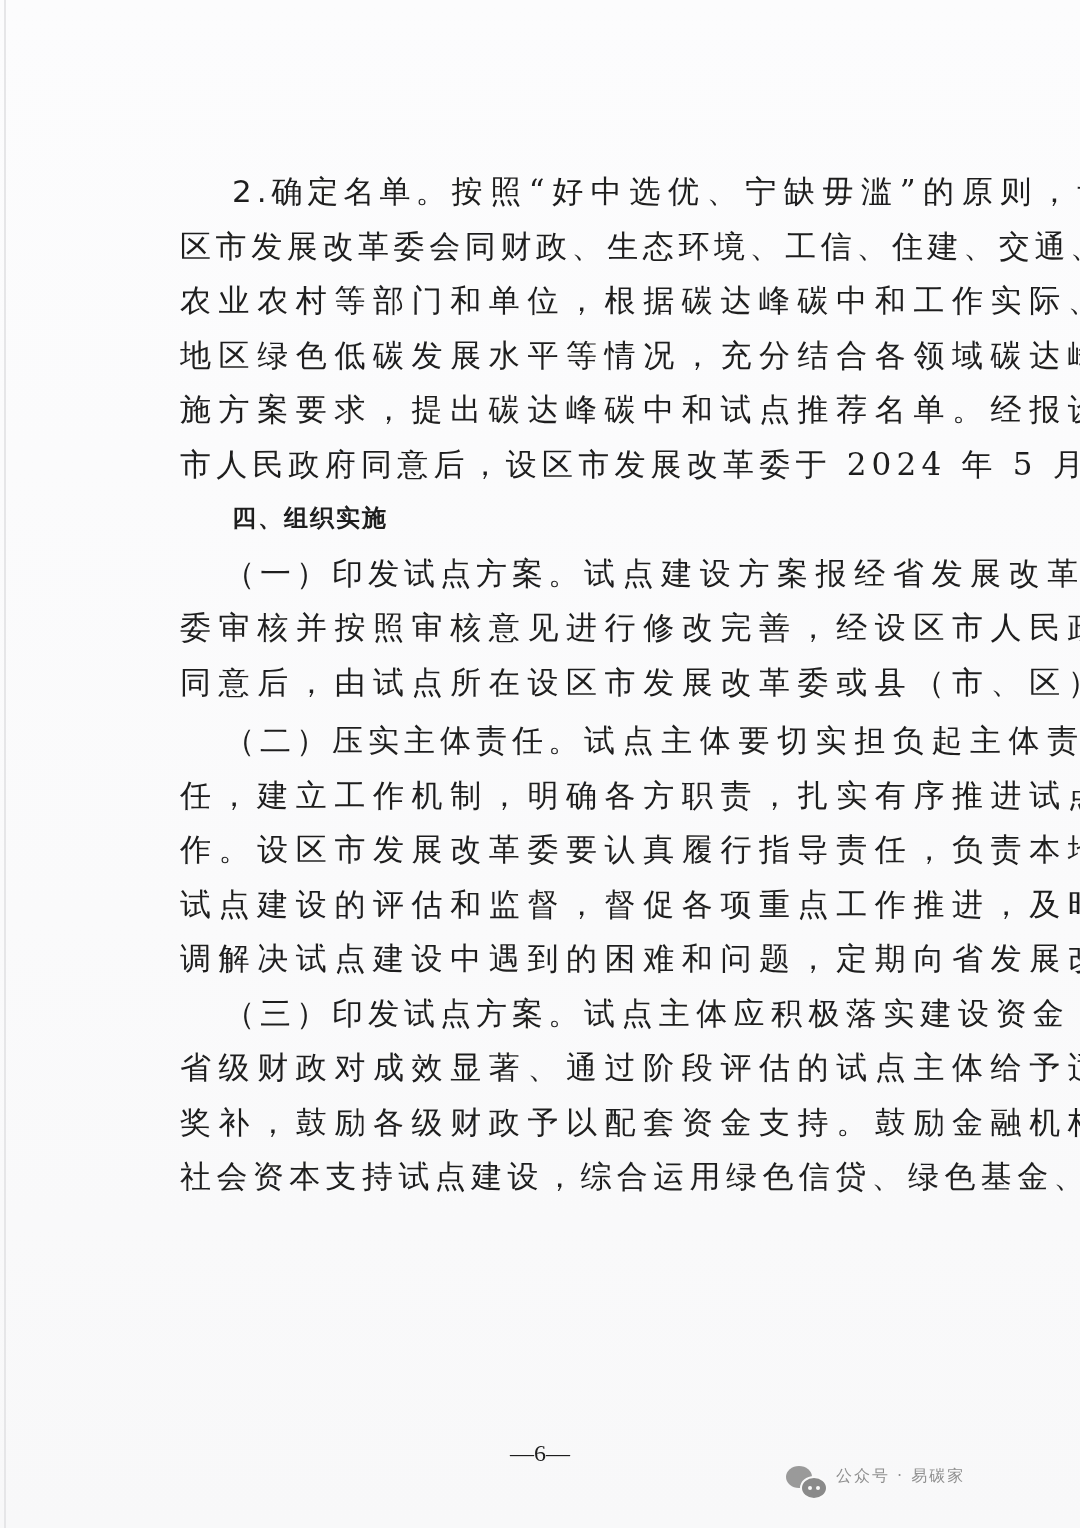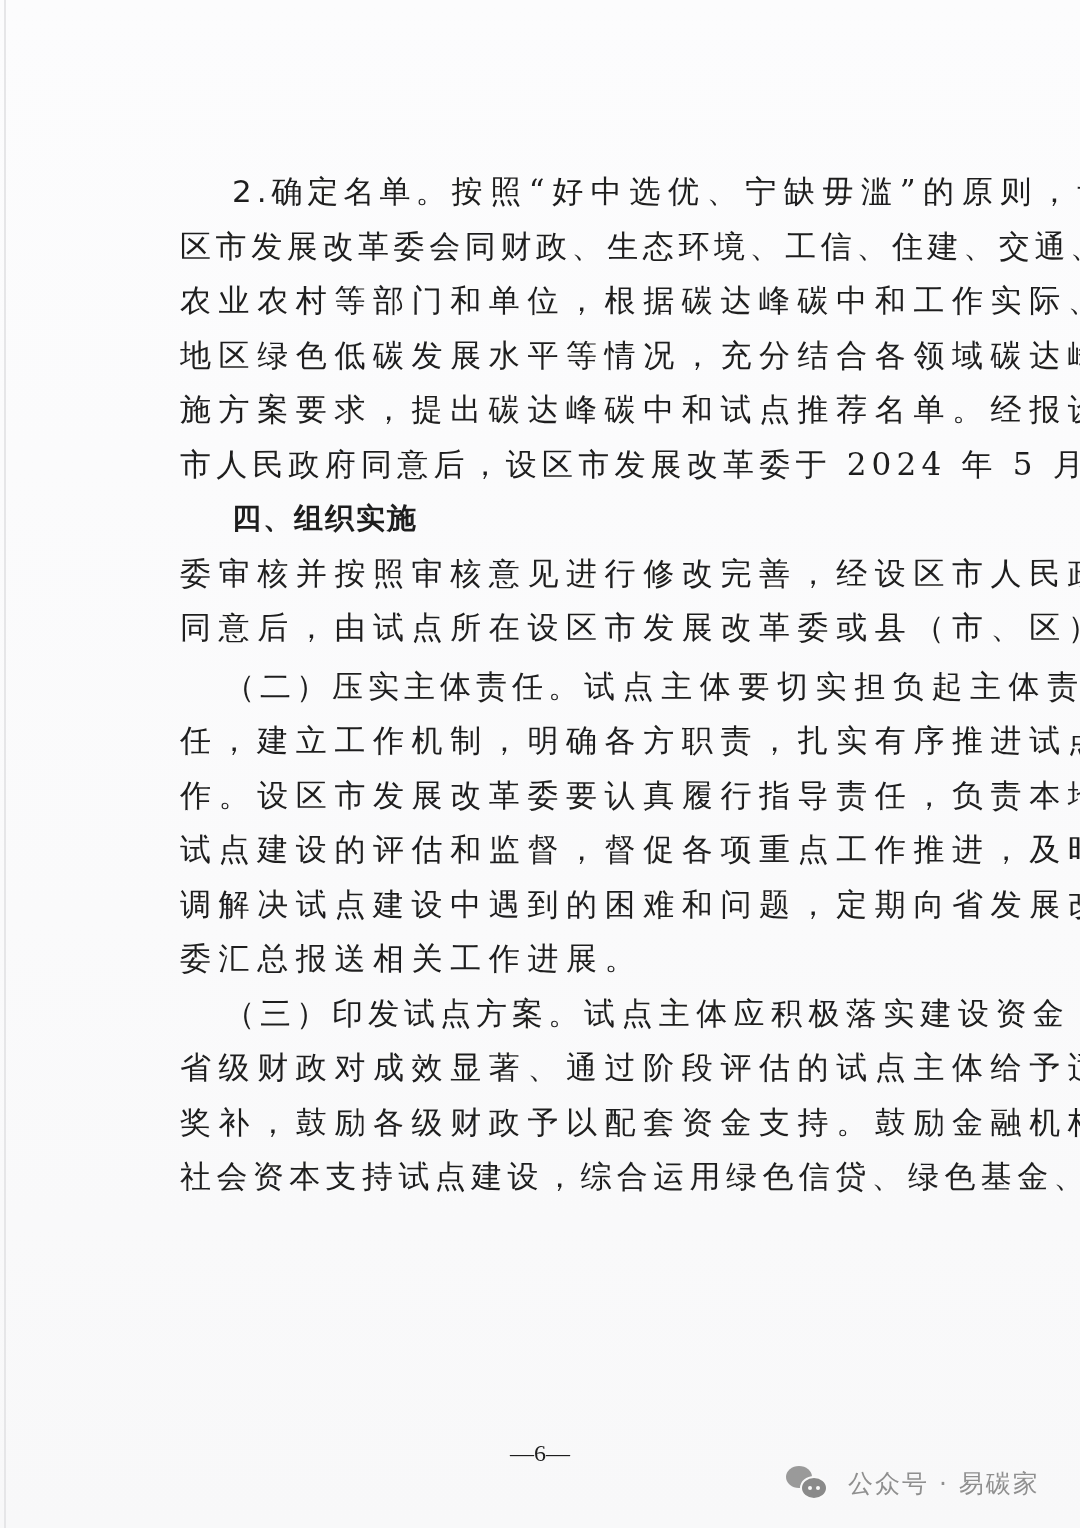--- a/index.html
+++ b/index.html
@@ -47,45 +47,45 @@
     .line.indent {
       padding-left: 52px;
     }
     .line.paren-indent {
       padding-left: 44px;
     }
     .heading {
       font-family: Liberation Sans, sans-serif;
       font-weight: bold;
       letter-spacing: 2px;
-      font-size: 29px;
+      font-size: 24px;
     }
     .lead {
       font-family: "DejaVu Sans", "Liberation Sans", sans-serif;
       font-weight: normal;
       letter-spacing: 5px;
     }
     .page-number {
       position: absolute;
       left: 510px;
       top: 1440px;
       font-size: 24px;
       font-family: "Liberation Serif", "DejaVu Serif", serif;
       color: #1e1e1e;
       letter-spacing: 0;
     }
     .watermark {
       position: absolute;
       left: 786px;
       top: 1466px;
       display: flex;
-      align-items: flex-end;
-      gap: 20px;
+      align-items: flex-start;
+      gap: 8px;
       font-family: "DejaVu Sans", "Liberation Sans", sans-serif;
-      font-size: 25px;
+      font-size: 16px;
       color: #8f8f8f;
       letter-spacing: 2px;
     }
     .wechat-icon {
       width: 42px;
       height: 34px;
       position: relative;
     }
     .bubble-a {
       position: absolute;
@@ -130,31 +130,33 @@
       <span class="lead">2.确定名单。</span><span>按照“好中选优、宁缺毋滥”的原则，设</span>
     </div>
     <div class="line" style="letter-spacing:4.6px;">区市发展改革委会同财政、生态环境、工信、住建、交通、</div>
     <div class="line">农业农村等部门和单位，根据碳达峰碳中和工作实际、本</div>
     <div class="line">地区绿色低碳发展水平等情况，充分结合各领域碳达峰实</div>
     <div class="line">施方案要求，提出碳达峰碳中和试点推荐名单。经报设区</div>
     <div class="line" style="letter-spacing:5.2px;">市人民政府同意后，设区市发展改革委于 2024 年 5 月 31 日</div>
 
     <div class="line indent heading">四、组织实施</div>
 
+    <div class="line paren-indent">
+      <span class="lead">（一）印发试点方案。</span><span>试点建设方案报经省发展改革</span>
+    </div>
     <div class="line">委审核并按照审核意见进行修改完善，经设区市人民政府</div>
     <div class="line">同意后，由试点所在设区市发展改革委或县（市、区）人</div>
 
     <div class="line paren-indent" style="margin-top:4px;">
       <span class="lead">（二）压实主体责任。</span><span>试点主体要切实担负起主体责</span>
     </div>
     <div class="line">任，建立工作机制，明确各方职责，扎实有序推进试点工</div>
     <div class="line">作。设区市发展改革委要认真履行指导责任，负责本地区</div>
     <div class="line">试点建设的评估和监督，督促各项重点工作推进，及时协</div>
     <div class="line">调解决试点建设中遇到的困难和问题，定期向省发展改革</div>
-    <div class="line">委汇总报送相关工作进展。</div>
 
     <div class="line paren-indent" style="letter-spacing:6.4px;">
       <span class="lead">（三）印发试点方案。</span><span>试点主体应积极落实建设资金，</span>
     </div>
     <div class="line">省级财政对成效显著、通过阶段评估的试点主体给予适当</div>
     <div class="line">奖补，鼓励各级财政予以配套资金支持。鼓励金融机构和</div>
     <div class="line" style="letter-spacing:5.4px;text-align:center;">社会资本支持试点建设，综合运用绿色信贷、绿色基金、</div>
   </div>
 
   <div class="page-number">—6—</div>

